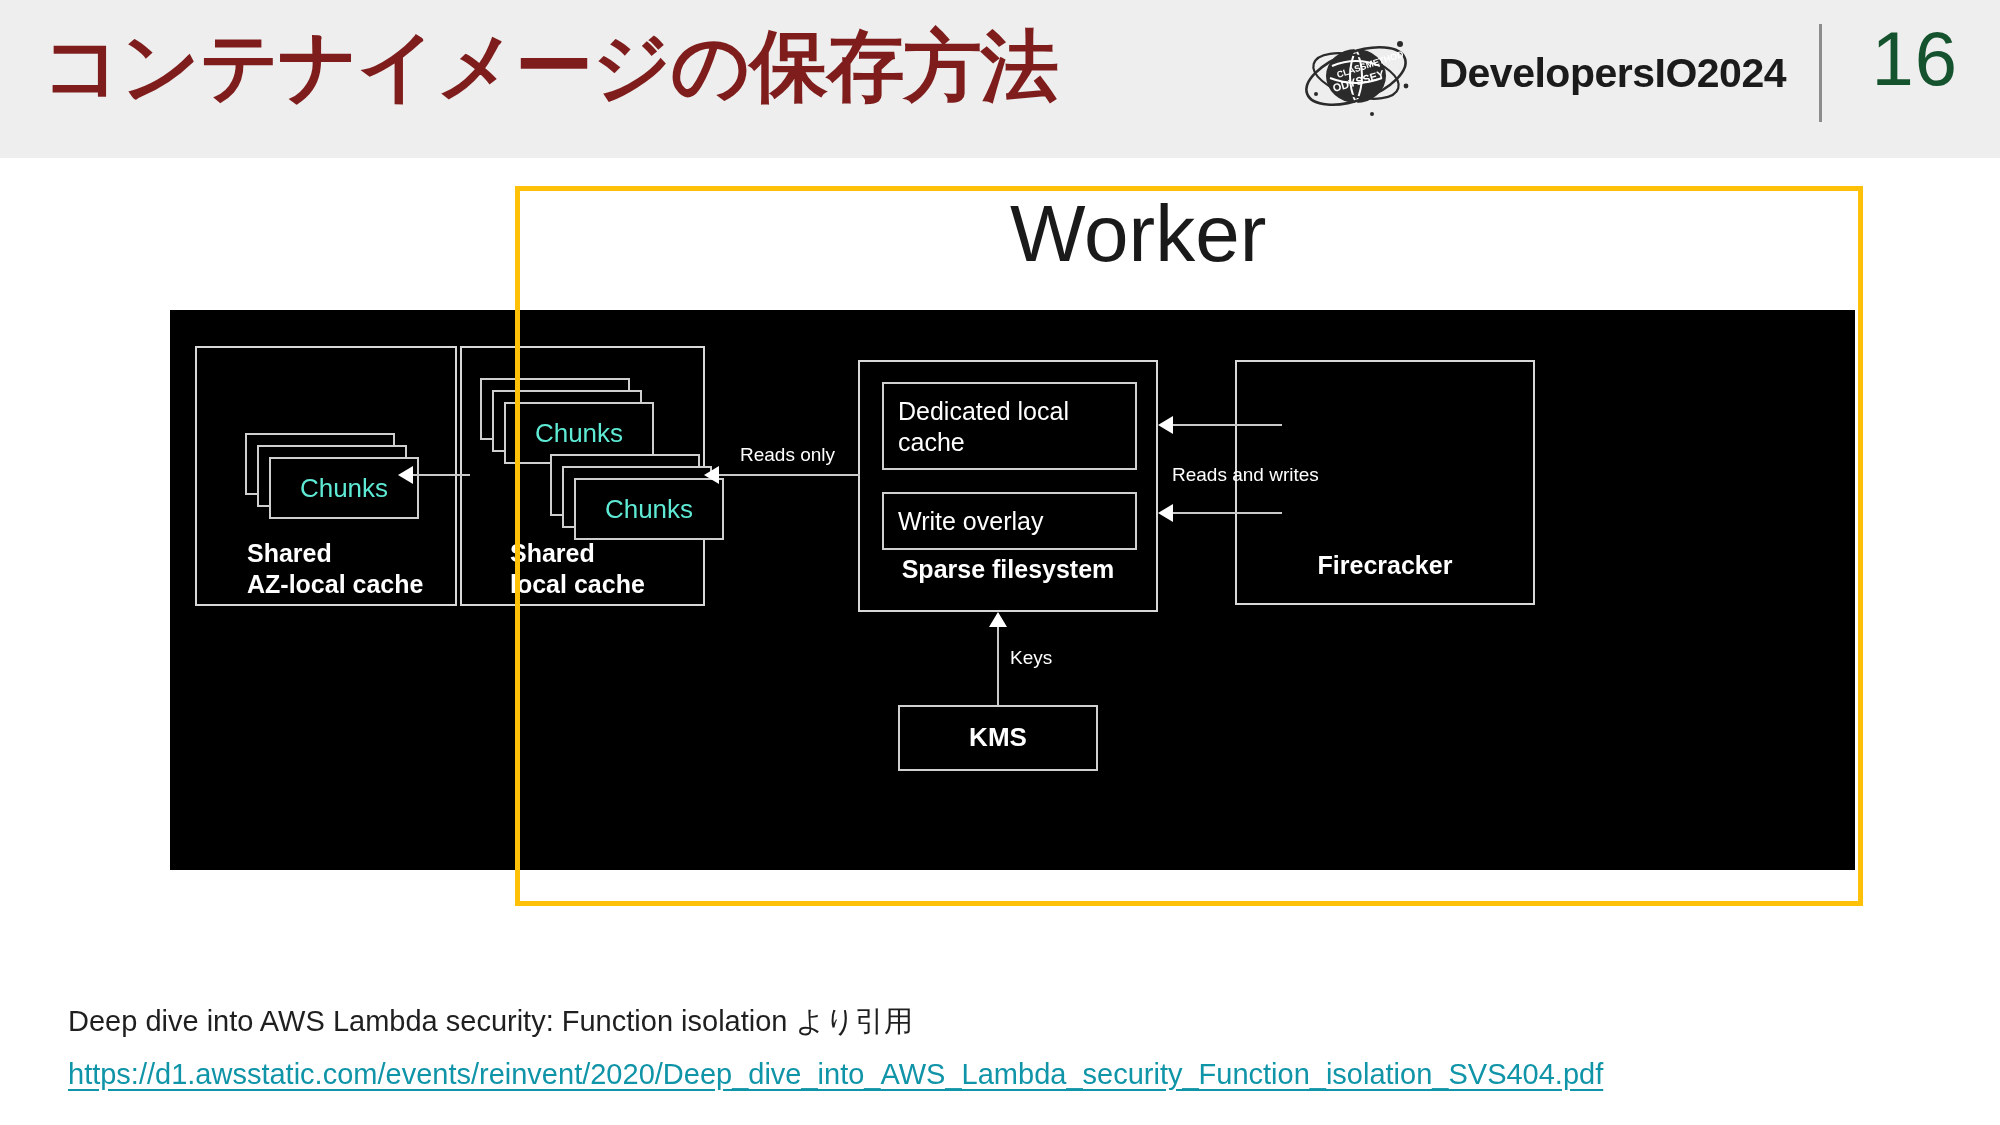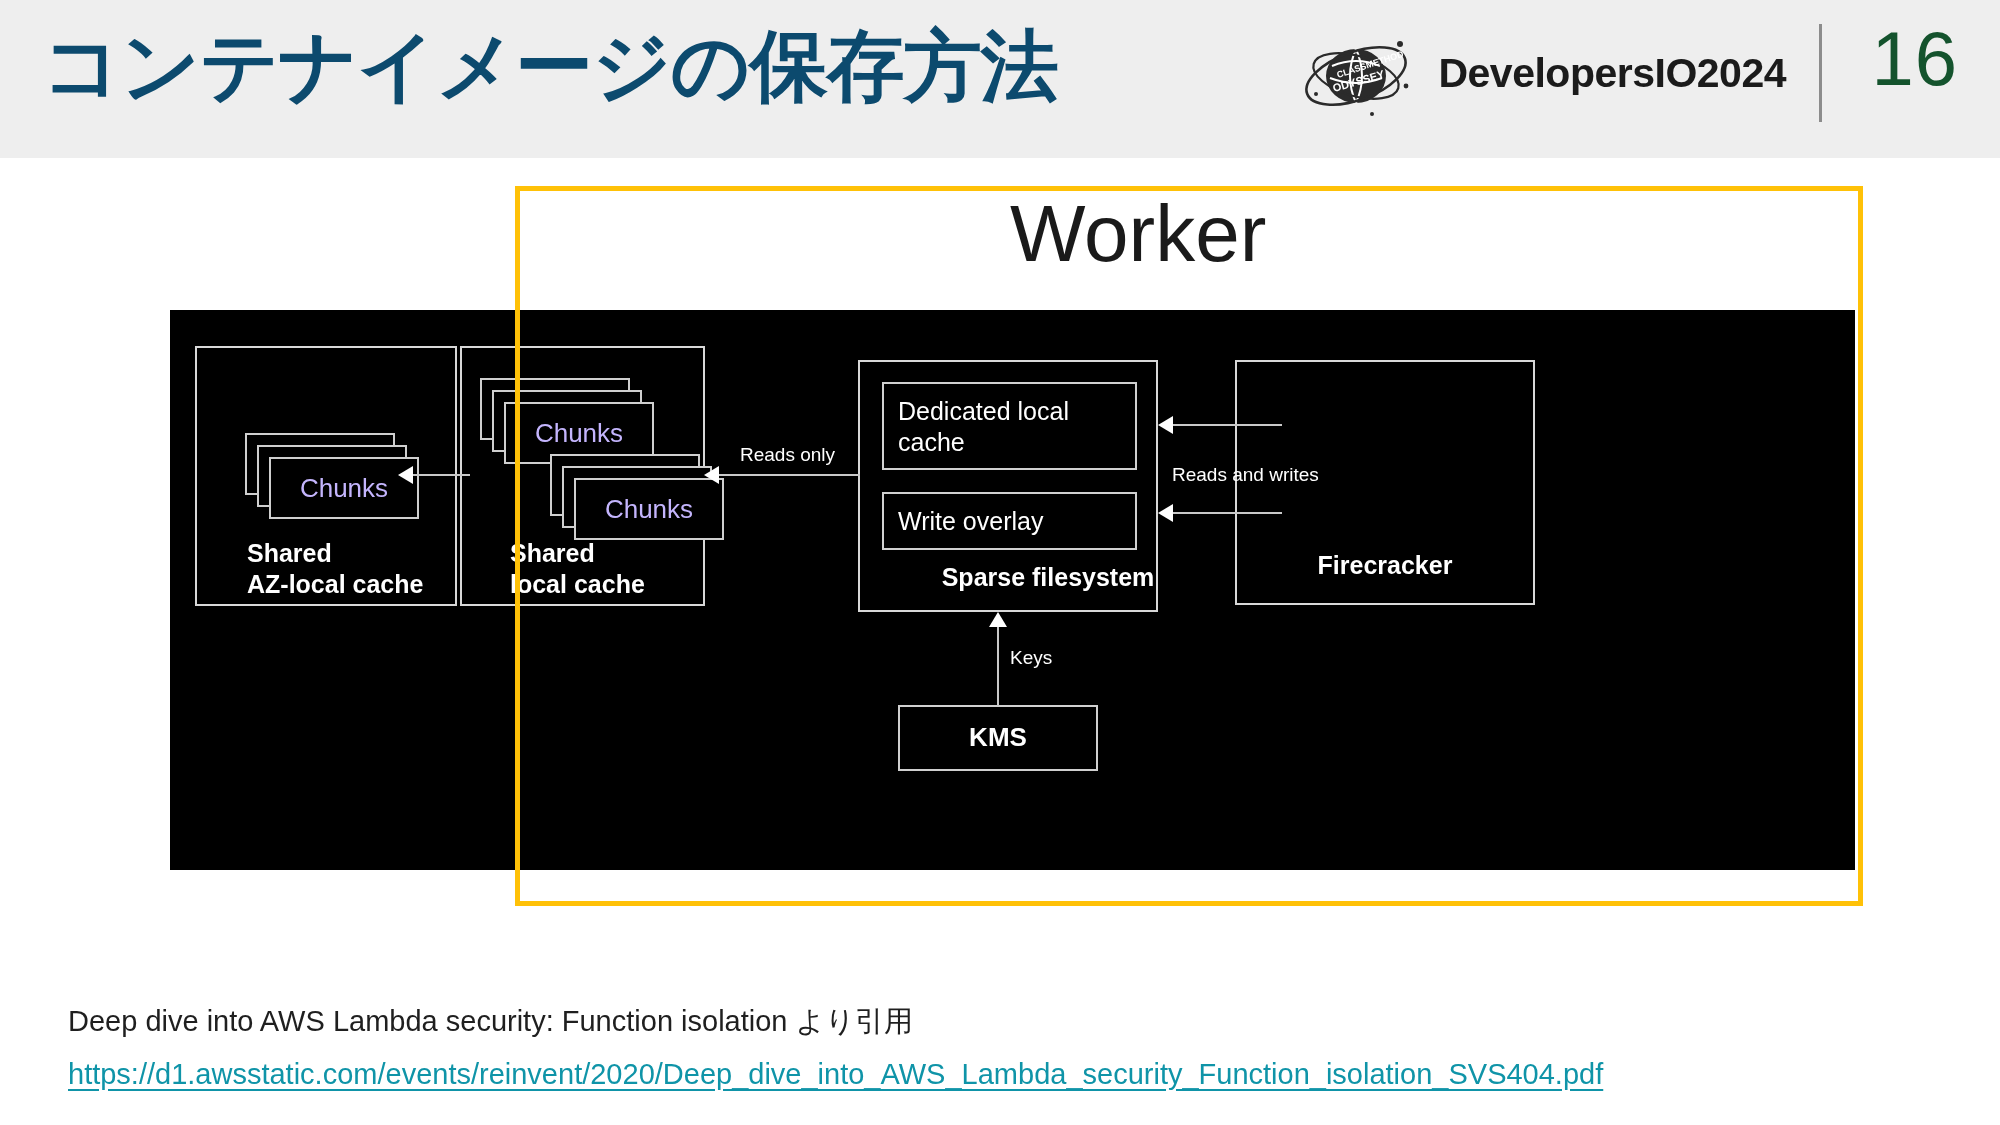--- a/index.html
+++ b/index.html
@@ -26,21 +26,21 @@
     display: flex;
     align-items: center;
   }
   .slide-title {
     position: absolute;
     left: 42px;
     top: 18px;
     font-size: 78px;
     font-weight: 700;
     letter-spacing: -1px;
-    color: #0c4a6e;
+    color: #7f1d1d;
     line-height: 1.25;
     white-space: nowrap;
   }
   .brand-block {
     position: absolute;
     right: 214px;
     top: 26px;
     display: flex;
     align-items: center;
     gap: 16px;
@@ -159,21 +159,21 @@
     background: #000000;
     box-sizing: border-box;
     width: 150px;
     height: 62px;
   }
   .stack .card.c1 { left: 0px;  top: 0px; }
   .stack .card.c2 { left: 12px; top: 12px; }
   .stack .card.c3 { left: 24px; top: 24px;
       display: flex; align-items: center; justify-content: center; }
   .stack .card.c3 span {
-    color: #c4b5fd;
+    color: #5eead4;
     font-size: 26px;
     font-weight: 400;
   }
 
   
   .ibox {
     position: absolute;
     border: 2px solid #d0d0d0;
     box-sizing: border-box;
     background: #000000;
@@ -315,21 +315,21 @@
         </div>
       </div>
       <div class="grp-label" style="left:48px; top:190px;">Shared
 local cache</div>
     </div>
 
     <div class="grp" style="left:688px; top:50px; width:300px; height:252px;">
       <div class="ibox" style="left:22px; top:130px; width:255px; height:58px;">Write overlay</div>
       <div class="ibox" style="left:22px; top:20px; width:255px; height:88px;">Dedicated local
 cache</div>
-      <div class="grp-label center" style="top:200px;margin-left:40px;">Sparse filesystem</div>
+      <div class="grp-label center" style="top:192px;">Sparse filesystem</div>
     </div>
 
     <div class="grp" style="left:1065px; top:50px; width:300px; height:245px;">
       <div class="grp-label center" style="top:188px;">Firecracker</div>
     </div>
 
     <div class="ibox centered" style="left:728px; top:395px; width:200px; height:66px; font-size:26px;">KMS</div>
 
     <div class="line-h" style="left:548px; top:164px; width:142px;"></div>
     <div class="arrow-left" style="left:534px; top:156px;"></div>

